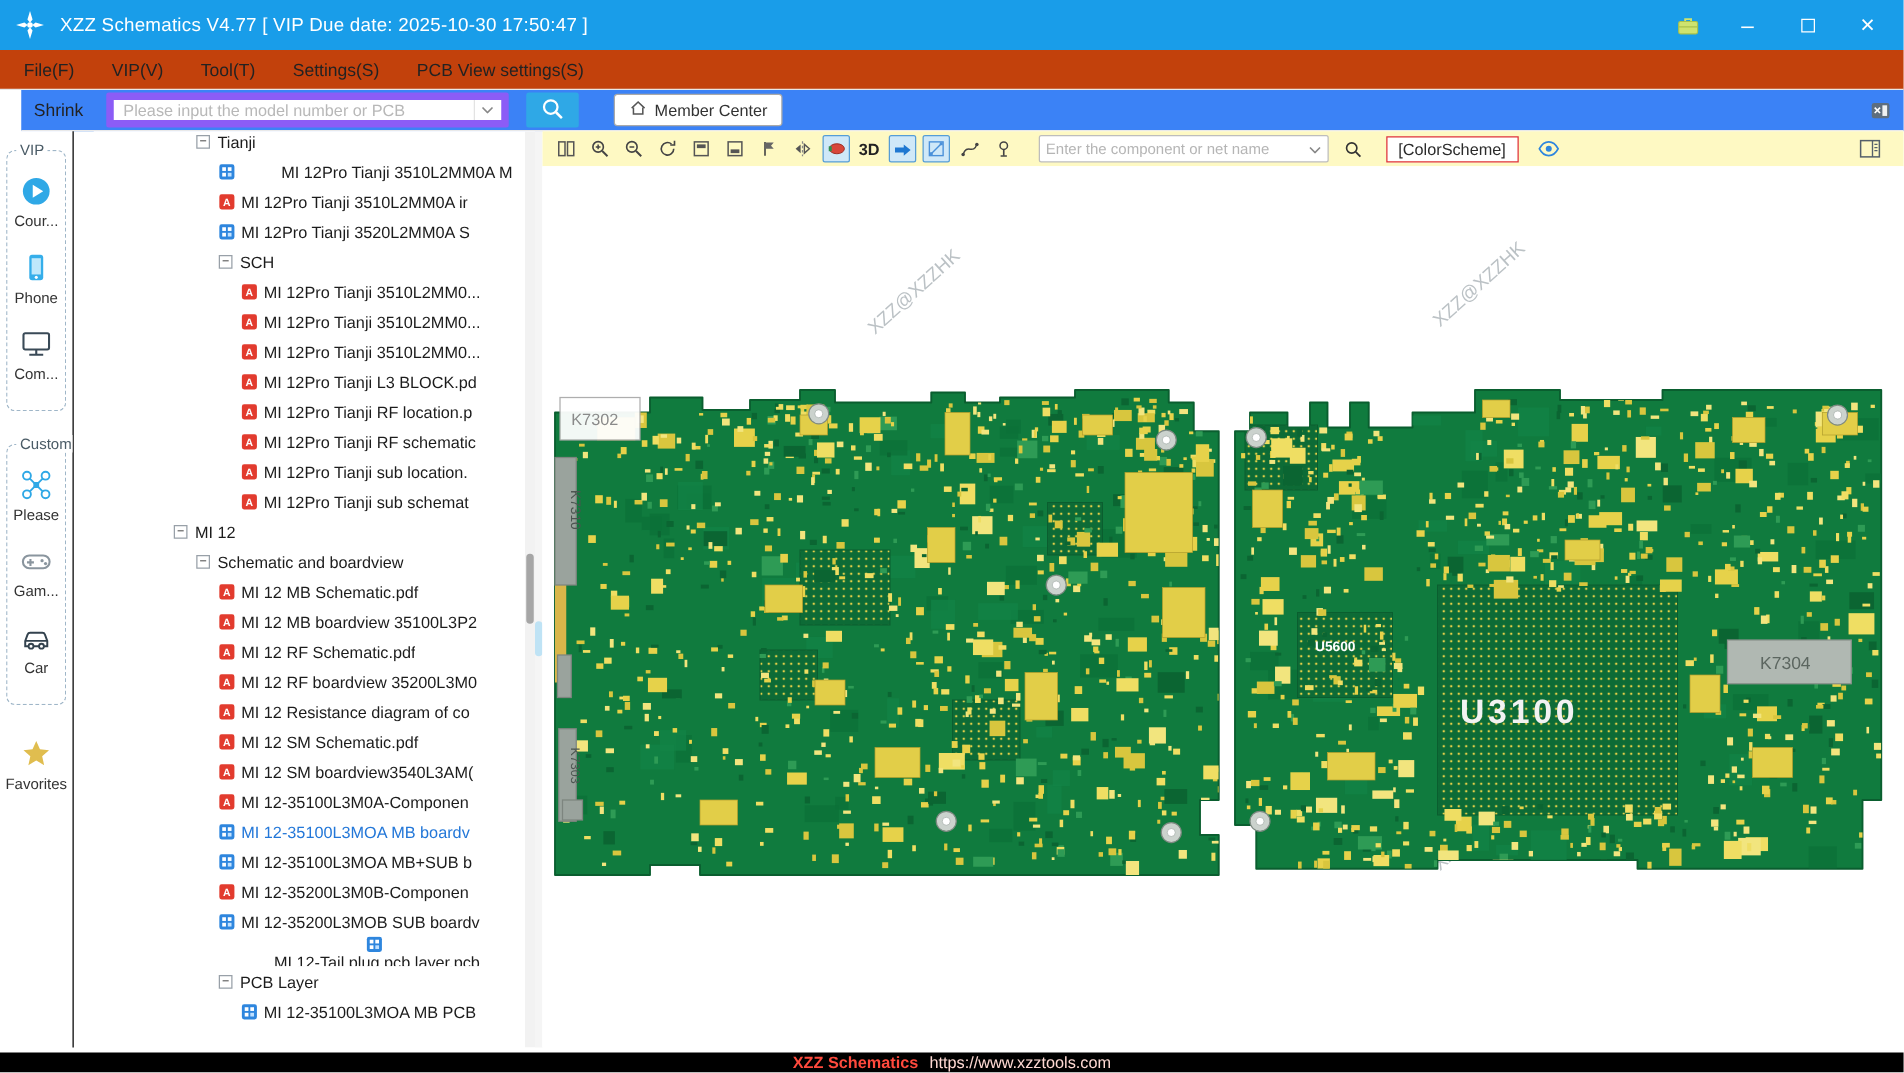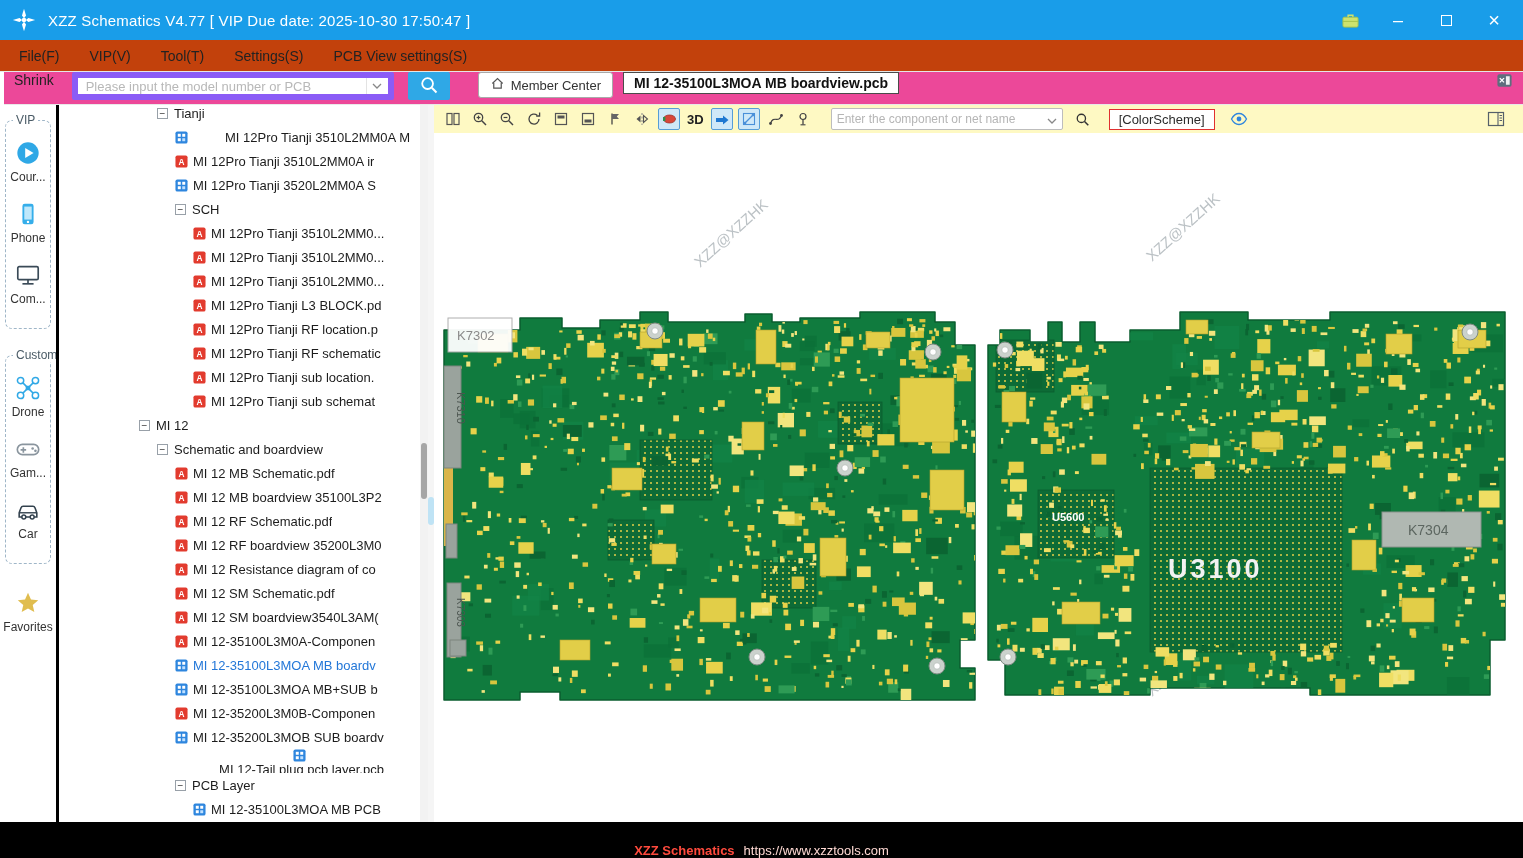--- a/index.html
+++ b/index.html
@@ -13,33 +13,33 @@
   .win-controls .wc{display:flex;align-items:center;justify-content:center;width:22px;height:22px;cursor:default}
   .wc-min{font-size:18px;line-height:10px}
   .wc-max .box{width:11px;height:11px;border:1.5px solid #fff}
   .wc-close{font-size:20px}
 
   
   .menubar{position:absolute;top:40px;left:0;right:0;height:32px;background:#c2410c;border-bottom:1px solid #e6e6e6;display:flex;align-items:center;padding-left:4px}
   .menu-item{padding:0 15px;font-size:14px;color:#222;height:32px;display:flex;align-items:center;cursor:default}
 
   
-  .toolbar3{position:absolute;top:72px;left:4px;right:0;height:33px;background:#ec4899;display:flex;align-items:flex-start;border-bottom:1px solid #e9e9e9}
+  .toolbar3{position:absolute;top:72px;left:17px;right:0;height:33px;background:#3b82f6;display:flex;align-items:center;border-bottom:1px solid #e9e9e9}
   .shrink{font-size:14px;color:#222;padding:0 10px;cursor:default}
   .search-combo{display:flex;align-items:center;width:322px;height:28px;border:6px solid #8b5cf6;border-radius:2px;margin-left:8px;background:#fff}
   .search-combo input{flex:1;border:0;outline:0;font-size:13px;color:#333;padding:0 8px;background:transparent}
   .search-combo input::placeholder{color:#b8b8b8}
   .search-combo .chev{width:22px;display:flex;align-items:center;justify-content:center;border-left:1px solid #e3e3e3;height:100%}
   .search-btn{width:42px;height:28px;background:#2FA8E6;border:0;border-radius:2px;margin-left:14px;display:flex;align-items:center;justify-content:center;cursor:pointer}
   .member-center{display:flex;align-items:center;gap:6px;border:1px solid #a9a9a9;border-radius:3px;padding:3px 11px;font-size:13px;color:#333;margin-left:28px;background:#fff;cursor:default}
   .doc-tab{border:1.5px solid #4a4a4a;padding:2px 10px;font-size:14px;font-weight:700;color:#111;margin-left:10px;background:#fff;white-space:nowrap}
   .collapse-ic{margin-left:auto;margin-right:10px;display:flex;align-items:center}
 
   
-  .sidebar{position:absolute;left:0;top:105px;width:59px;bottom:20px;background:#fff;border-right:3px solid #000000;overflow:hidden}
+  .sidebar{position:absolute;left:0;top:105px;width:59px;bottom:20px;background:#fff;border-right:1px solid #000000;overflow:hidden}
   .sgroup{border:1px dashed #9fb6c8;border-radius:7px;margin:15px 5px 26px;padding:12px 2px 6px;position:relative}
   .sgroup .glabel{position:absolute;top:-8px;left:7px;background:#fff;padding:0 3px;font-size:12px;color:#4a5b66}
   .sitem{display:flex;flex-direction:column;align-items:center;margin:6px 0 16px;font-size:12px;color:#333;cursor:default}
   .sitem .icn{height:27px;display:flex;align-items:center;justify-content:center;margin-bottom:4px}
   .fav{display:flex;flex-direction:column;align-items:center;margin-top:18px;font-size:12px;color:#333;cursor:default}
   .fav .icn{height:27px;margin-bottom:3px}
 
   
   .tree-panel{position:absolute;left:75px;top:105px;width:353px;bottom:20px;background:#fff;overflow:hidden}
   .tree-list{margin-top:-4px}
@@ -65,21 +65,21 @@
   .net-combo input{flex:1;border:0;outline:0;font-size:12px;color:#333;background:transparent}
   .net-combo input::placeholder{color:#b5b5b5}
   .net-mag{margin-left:7px;display:flex;align-items:center;cursor:pointer}
   .colorscheme{border:1.5px solid #E03030;padding:2px 9px;font-size:13px;color:#2b2b2b;margin-left:14px;background:#fff;cursor:pointer;white-space:nowrap}
   .eye{margin-left:10px;display:flex;align-items:center;cursor:pointer}
   .layers-ic{margin-left:auto;margin-right:10px;display:flex;align-items:center;cursor:pointer}
   .canvas{position:absolute;left:0;right:0;top:28px;bottom:0;background:#fff;overflow:hidden}
   .canvas svg{display:block;width:100%;height:100%}
 
   
-  .statusbar{position:absolute;left:0;right:0;bottom:0;height:36px;background:#000;display:flex;align-items:flex-end;justify-content:center;gap:9px;font-family:"DejaVu Sans Mono",monospace;font-size:13px}
+  .statusbar{position:absolute;left:0;right:0;bottom:0;height:16px;background:#000;display:flex;align-items:flex-start;justify-content:center;gap:9px;font-family:"DejaVu Sans Mono",monospace;font-size:13px}
   .statusbar .app{color:#FF4A3D;font-weight:700}
   .statusbar .url{color:#FFD9D3}
 </style>
 </head>
 <body>
 
 <div class="titlebar">
   <div class="logo">
     <svg viewBox="0 0 28 28" width="26" height="26">
         <g fill="#fff">
@@ -136,21 +136,20 @@
   </button>
   <div class="member-center">
     <span>
       <svg viewBox="0 0 16 16" width="15" height="15">
           <path d="M2.5 8L8 2.8 13.5 8" fill="none" stroke="#555" stroke-width="1.3"></path>
           <path d="M4 7.5V13h8V7.5" fill="none" stroke="#555" stroke-width="1.3"></path>
         </svg>
     </span>
     <span>Member Center</span>
   </div>
-  <div class="doc-tab">MI 12-35100L3MOA MB boardview.pcb</div>
   <span class="collapse-ic">
     <svg viewBox="0 0 18 18" width="17" height="17">
         <rect x="1.5" y="2.5" width="15" height="13" rx="2" fill="#5E6E7E"></rect>
         <rect x="10.5" y="4.5" width="4" height="9" fill="#fff" opacity="0.9"></rect>
         <line x1="4" y1="6.5" x2="8.5" y2="11" stroke="#fff" stroke-width="1.4"></line>
         <line x1="8.5" y1="6.5" x2="4" y2="11" stroke="#fff" stroke-width="1.4"></line>
       </svg>
   </span>
 </div>
 
@@ -195,21 +194,21 @@
             <g stroke="#2FA8E6" stroke-width="1.6" fill="none">
               <circle cx="6" cy="6" r="3.4"></circle>
               <circle cx="22" cy="6" r="3.4"></circle>
               <circle cx="6" cy="22" r="3.4"></circle>
               <circle cx="22" cy="22" r="3.4"></circle>
               <path d="M8.5 8.5l11 11M19.5 8.5l-11 11"></path>
             </g>
             <rect x="11.5" y="11.5" width="5" height="5" rx="1" fill="#2FA8E6"></rect>
           </svg>
         </span>
-        <span>Drone</span>
+        <span>Please</span>
       </div>
       <div class="sitem">
         <span class="icn">
           <svg viewBox="0 0 28 28" width="26" height="26">
             <rect x="2.5" y="9" width="23" height="11" rx="5.5" fill="none" stroke="#8A959E" stroke-width="1.8"></rect>
             <path d="M9 12v6M6 15h6" stroke="#8A959E" stroke-width="1.8" fill="none"></path>
             <circle cx="19" cy="13.5" r="1.4" fill="#8A959E"></circle>
             <circle cx="22" cy="16" r="1.4" fill="#8A959E"></circle>
           </svg>
         </span>

